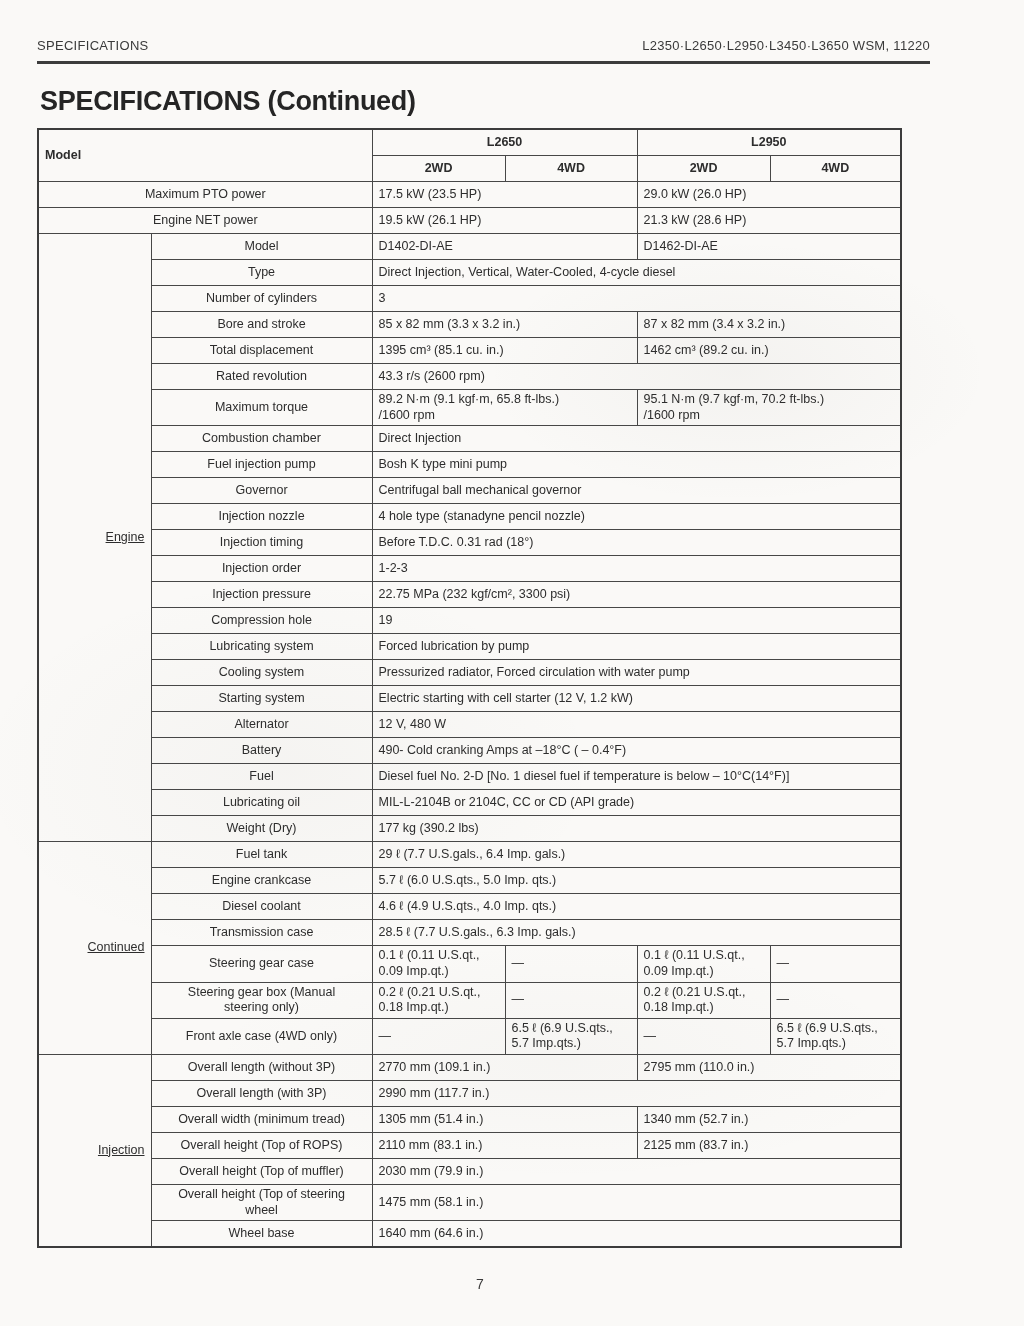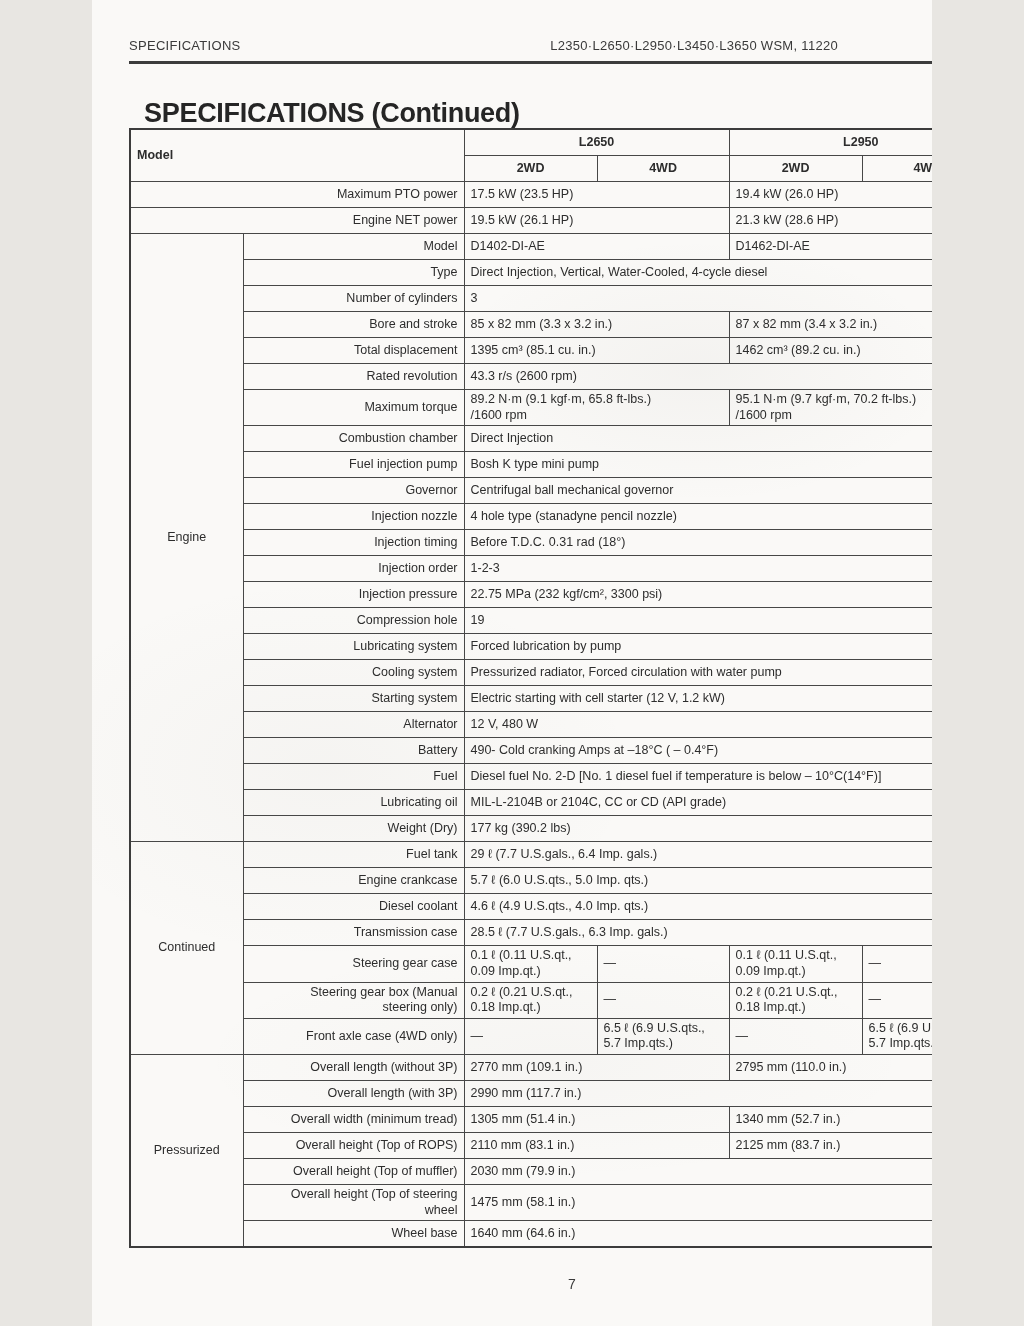--- a/index.html
+++ b/index.html
@@ -1,18 +1,18 @@
 <!DOCTYPE html>
 <html><head>
 <meta charset="utf-8">
 <style>
   html,body{margin:0;padding:0;background:#e8e6e2;}
   .page{
     position:relative;
-    width:840px;height:1326px;
+    width:1024px;height:1326px;
     margin:0 auto;
     background-color:#faf9f7;
     background-image:
       radial-gradient(ellipse 420px 220px at 72% 28%, rgba(120,115,105,0.05), transparent 60%),
       radial-gradient(ellipse 520px 320px at 28% 58%, rgba(120,115,105,0.04), transparent 60%),
       radial-gradient(ellipse 600px 200px at 55% 80%, rgba(120,115,105,0.03), transparent 60%);
     font-family:"Liberation Sans", sans-serif;
     color:#2d2d2d;
     overflow:hidden;
   }
@@ -21,40 +21,40 @@
     display:flex;justify-content:space-between;align-items:flex-end;
     font-size:13px;letter-spacing:0.3px;color:#3a3a3a;
   }
   .head-rule{
     position:absolute;top:61px;left:37px;width:893px;height:3px;
     background:#3c3c3c;
   }
   .doc-title{
     position:absolute;top:82px;left:36px;
     font-size:27px;font-weight:bold;letter-spacing:-0.3px;color:#252525;
-    margin:16px;
+    margin:4px;
   }
   table.spec{
     position:absolute;left:37px;top:128px;width:863px;
     border-collapse:collapse;table-layout:fixed;
     font-size:12.5px;line-height:1.25;color:#2d2d2d;
   }
   table.spec th, table.spec td{
     border:1.6px solid #474747;
     padding:2px 6px;
     height:21px;
     vertical-align:middle;
     white-space:pre-line;
     overflow:hidden;
   }
   table.spec{border:2.5px solid #3c3c3c;}
   th.corner{text-align:left;font-weight:bold;padding-left:10px;}
   thead th{font-weight:bold;text-align:center;}
-  td.cat{text-align:center;vertical-align:middle;padding-left:10px;}
-  td.lbl{text-align:right;padding-left:10px;margin-top:40px;}
+  td.cat{text-align:right;vertical-align:middle;padding-left:10px;text-decoration:underline;}
+  td.lbl{text-align:center;padding-left:10px;margin-top:40px;}
   td.val{text-align:left;}
   .page-number{
     position:absolute;top:1276px;left:0;width:960px;
     text-align:center;font-size:14px;color:#3a3a3a;
   }
 </style>
 </head>
 <body>
 
 <div class="page">
@@ -86,21 +86,21 @@
         <th>2WD</th>
         <th>4WD</th>
         <th>2WD</th>
         <th>4WD</th>
       </tr>
     </thead>
     <tbody>
         <tr>
           <td class="lbl" colspan="2">Maximum PTO power</td>
           <td class="val" colspan="2">17.5 kW (23.5 HP)</td>
-          <td class="val" colspan="2">19.4 kW (26.0 HP)</td>
+          <td class="val" colspan="2">29.0 kW (26.0 HP)</td>
         </tr>
         <tr>
           <td class="lbl" colspan="2">Engine NET power</td>
           <td class="val" colspan="2">19.5 kW (26.1 HP)</td>
           <td class="val" colspan="2">21.3 kW (28.6 HP)</td>
         </tr>
         <tr>
           <td class="cat" rowspan="23">Engine</td>
           <td class="lbl">Model</td>
           <td class="val" colspan="2">D1402-DI-AE</td>
@@ -238,21 +238,21 @@
         <tr>
           <td class="lbl">Front axle case (4WD only)</td>
           <td class="val">—</td>
           <td class="val">6.5 ℓ (6.9 U.S.qts.,
 5.7 Imp.qts.)</td>
           <td class="val">—</td>
           <td class="val">6.5 ℓ (6.9 U.S.qts.,
 5.7 Imp.qts.)</td>
         </tr>
         <tr>
-          <td class="cat" rowspan="7">Pressurized</td>
+          <td class="cat" rowspan="7">Injection</td>
           <td class="lbl">Overall length (without 3P)</td>
           <td class="val" colspan="2">2770 mm (109.1 in.)</td>
           <td class="val" colspan="2">2795 mm (110.0 in.)</td>
         </tr>
         <tr>
           <td class="lbl">Overall length (with 3P)</td>
           <td class="val" colspan="4">2990 mm (117.7 in.)</td>
         </tr>
         <tr>
           <td class="lbl">Overall width (minimum tread)</td>

